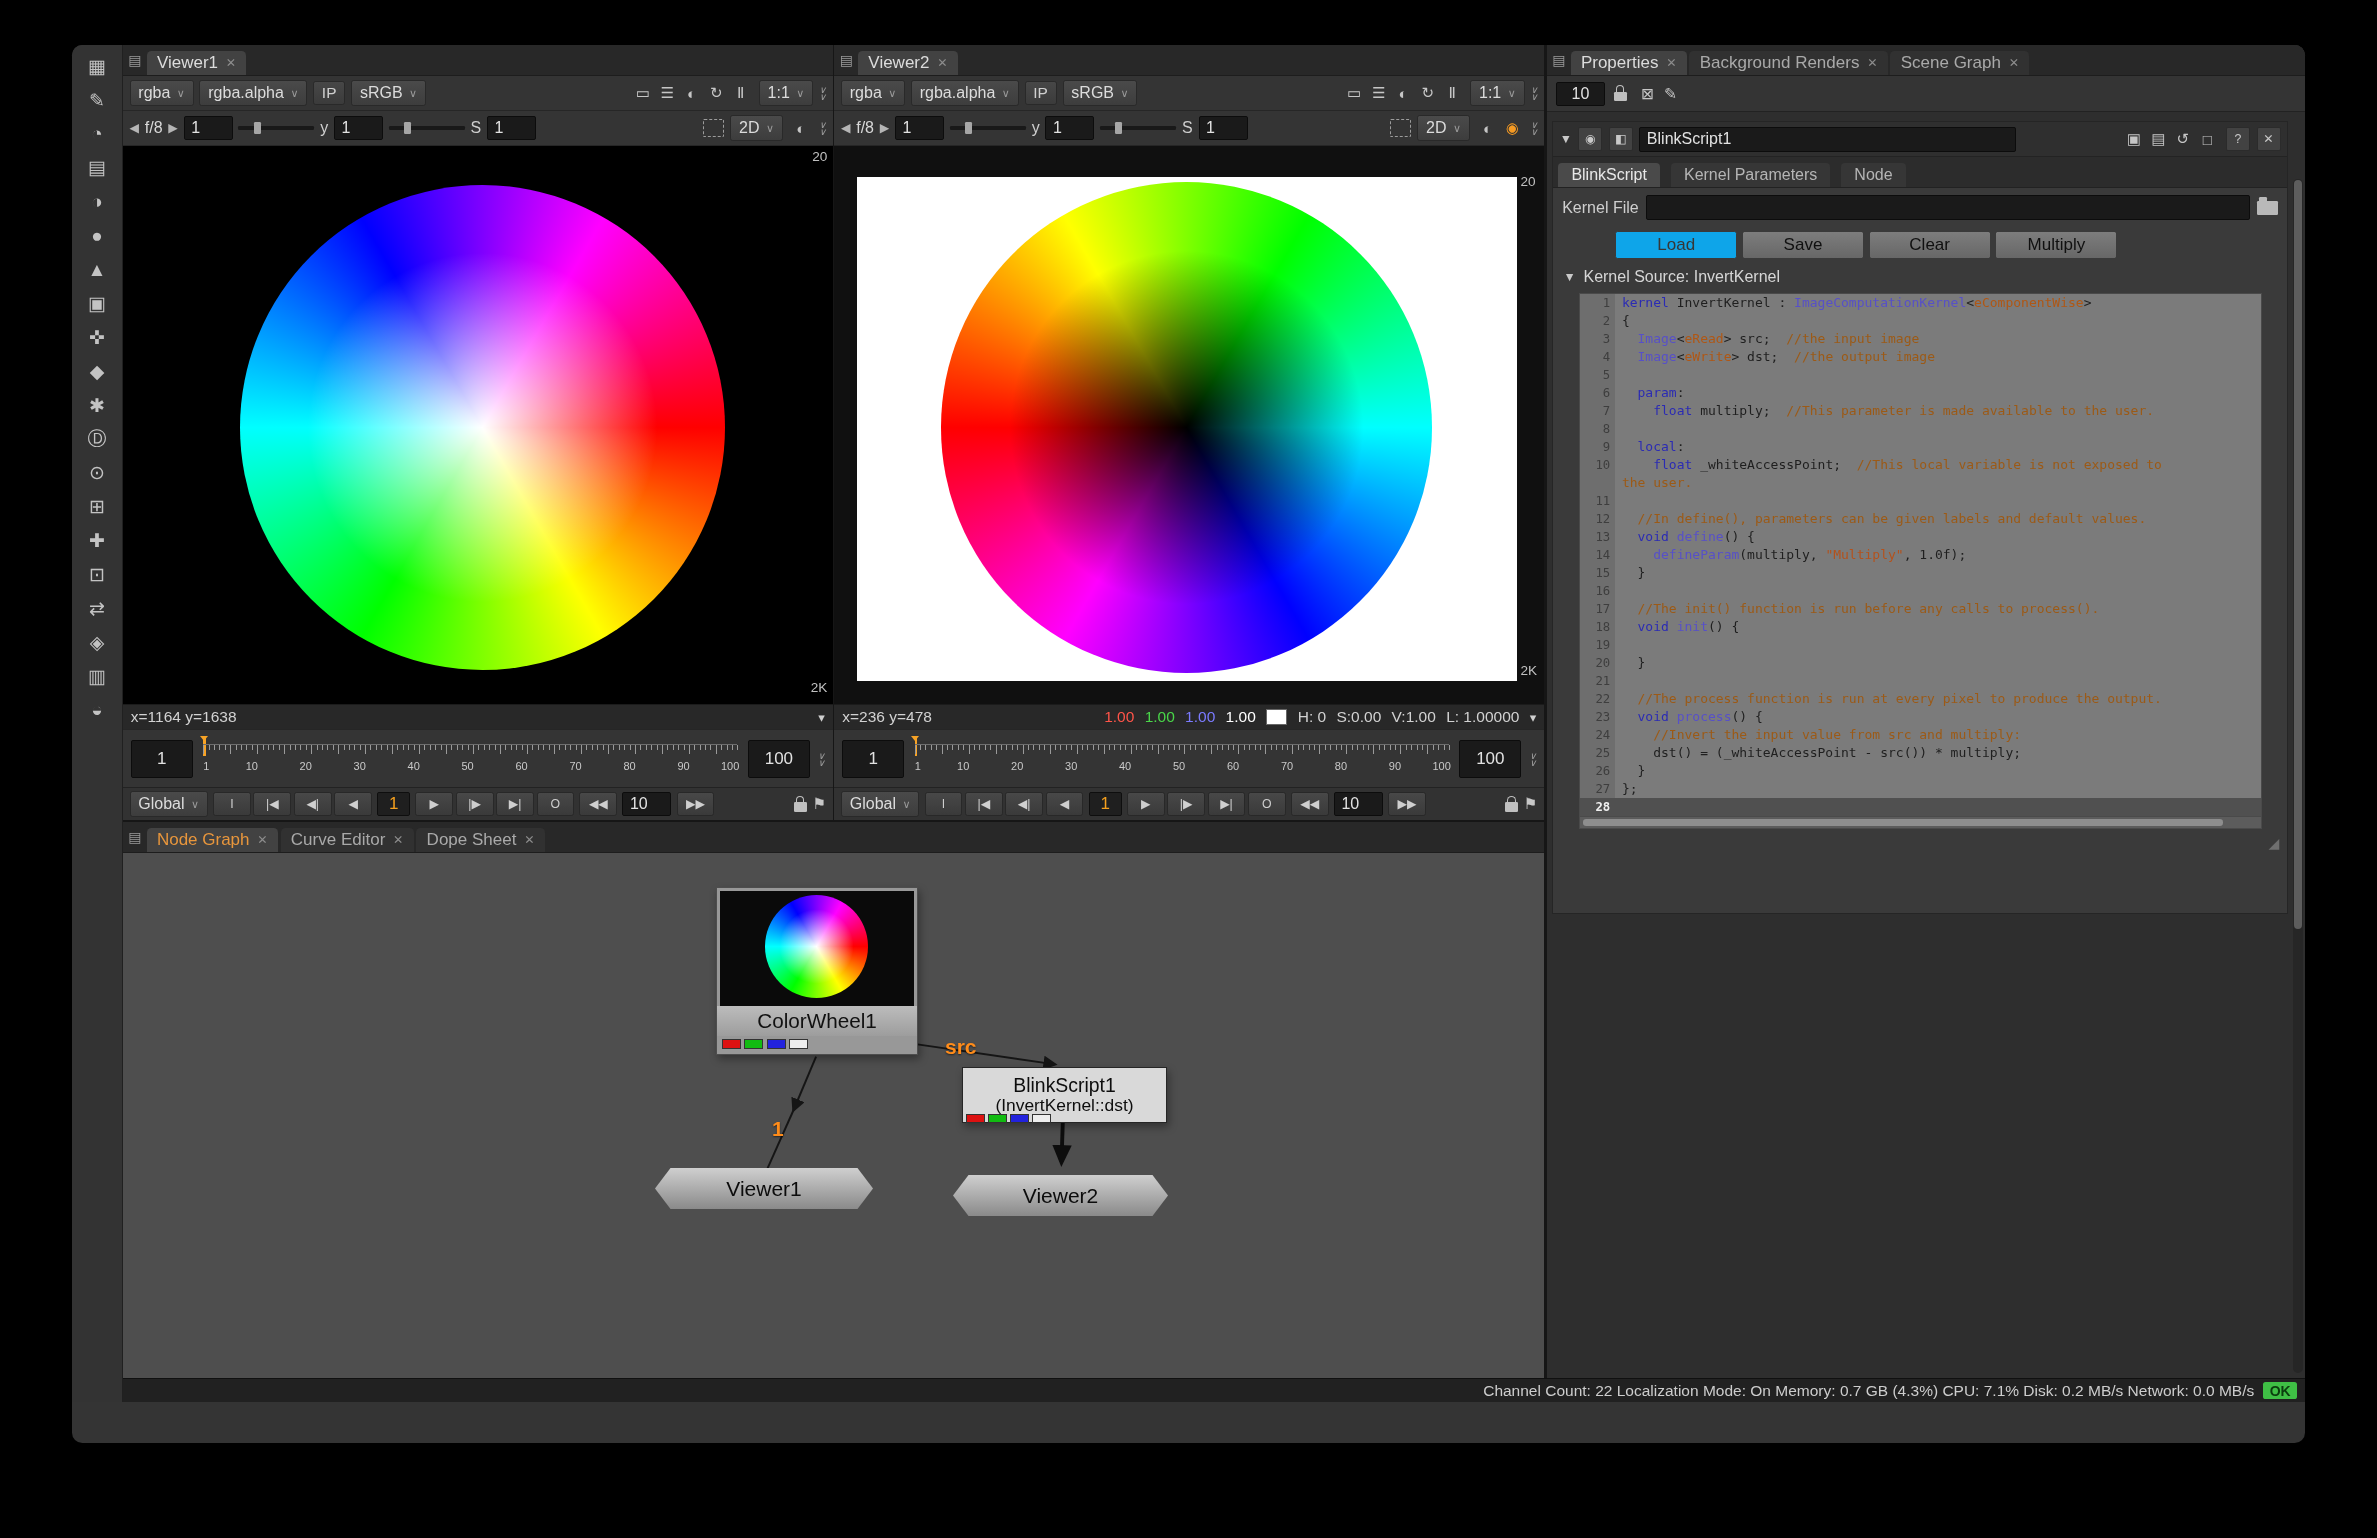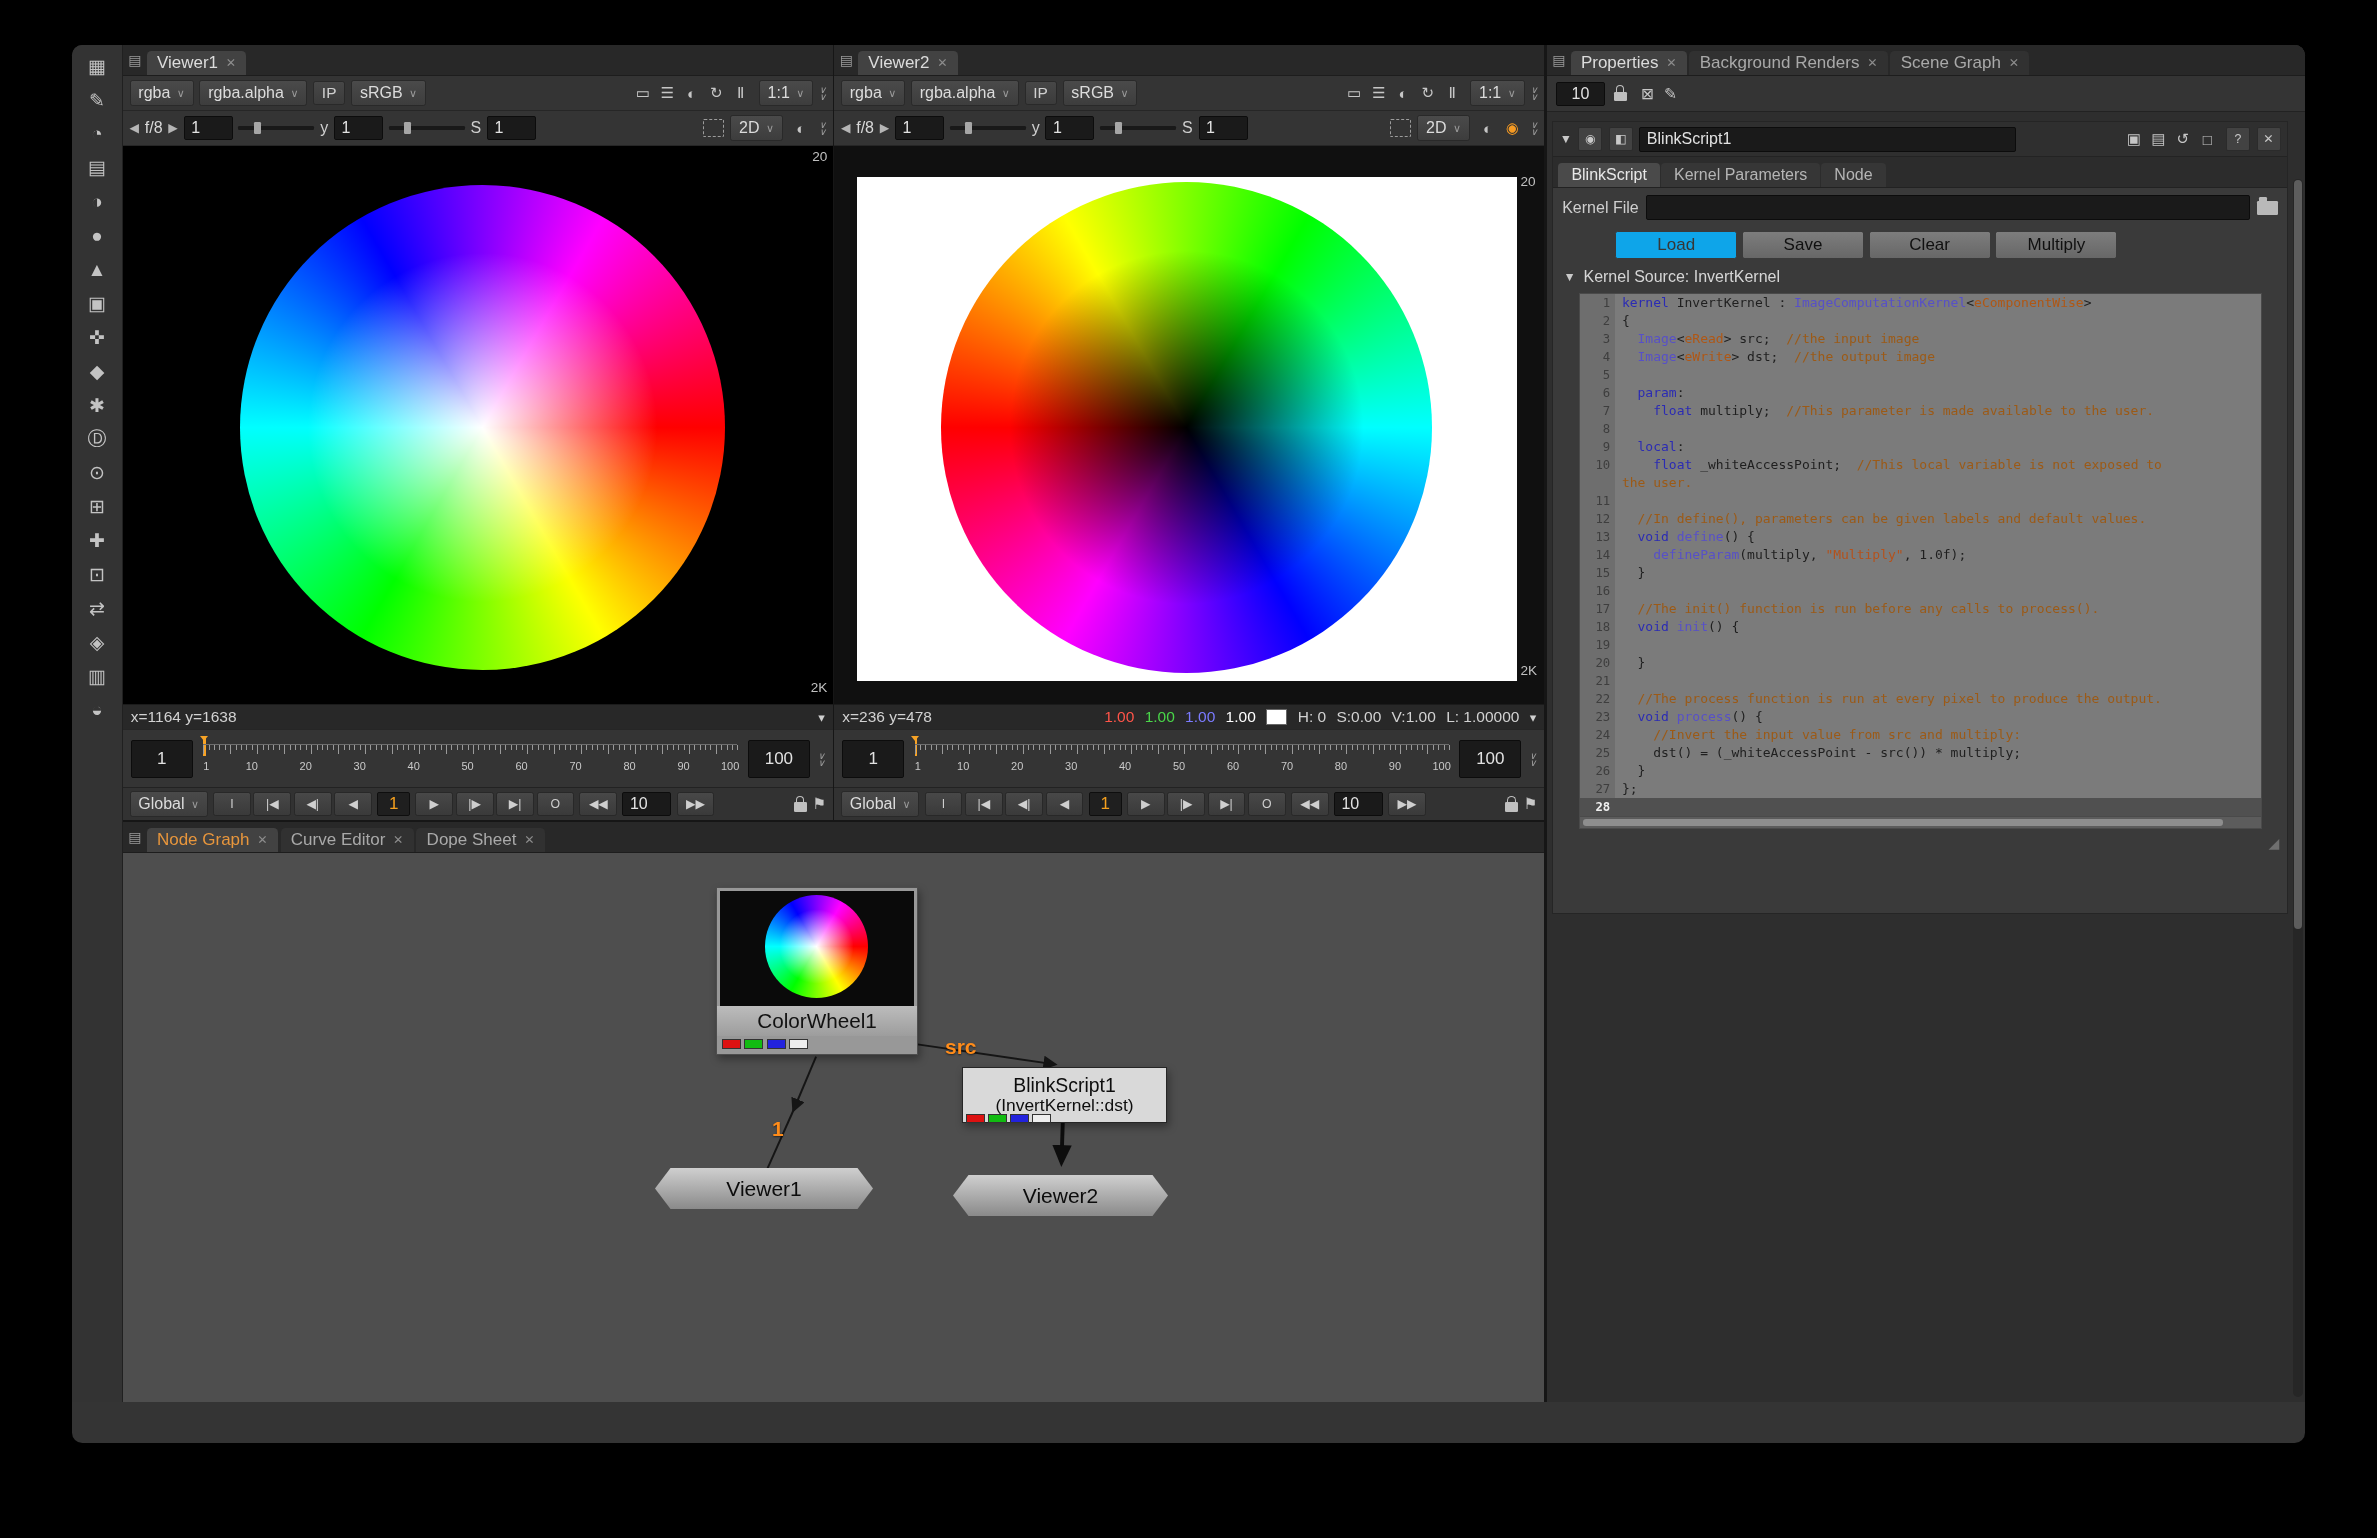--- a/index.html
+++ b/index.html
@@ -126,21 +126,21 @@
   .rtoolbar .gicon{width:23px;height:23px;display:grid;place-items:center;color:#c6c6c6;font-size:15.5px;}
   .rbody{flex:1;position:relative;padding:9px 17px 0 5.2px;min-height:0;}
   .npanel{background:#3a3a3a;border:0.6px solid #252525;padding-bottom:62px;}
   .nheader{height:34px;background:#2f2f2f;border-bottom:0.6px solid #232323;display:flex;align-items:center;
     gap:6.5px;padding:0 6.5px;}
   .disc{color:#c9c9c9;font-size:12.3px;}
   .hicon{width:22px;height:22px;background:#424242;border:0.6px solid #2b2b2b;border-radius:1.9px;
     display:grid;place-items:center;color:#c9c9c9;font-size:12.3px;}
   .namefield{width:362px;height:23px;}
   .ntabs{height:30px;background:#2c2c2c;border-bottom:0.6px solid #222;display:flex;align-items:flex-end;
-    gap:1px;padding:0 5.2px;}
+    gap:11px;padding:0 5.2px;}
   .ptab{padding:0 13px;height:24.5px;border-radius:3.9px 3.9px 0 0;background:#363636;color:#b5b5b5;font-size:16px;
     display:grid;place-items:center;}
   .ptab.active{background:#4a4a4a;color:#e8e8e8;}
   .krow{height:39px;display:flex;align-items:center;gap:7.8px;padding:0 9px;}
   .klabel{color:#cfcfcf;font-size:16px;}
   .kinput{flex:1;height:23px;}
   .folder{width:20.7px;height:14px;background:#b9b9b9;position:relative;border-radius:1.3px;flex:none;}
   .folder::before{content:"";position:absolute;top:-3.9px;left:1.3px;width:8.4px;height:3.9px;background:#b9b9b9;border-radius:1.3px 1.3px 0 0;}
   .btnrow{height:35px;display:flex;align-items:center;gap:4.5px;padding-left:62px;}
   .pbtn{min-width:97px;height:26px;border-radius:2.6px;background:linear-gradient(#7d7d7d,#676767);
@@ -926,17 +926,21 @@
                 <span class="grip">◢</span>
               </div>
             </div>
             <div class="vscroll">
                   <i></i>
                 </div>
           </div>
         </aside>
       </div>
 
+      <div class="statusbar">
+        <span class="stattext">Channel Count: 22  Localization Mode: On  Memory: 0.7 GB (4.3%)  CPU: 7.1%  Disk: 0.2 MB/s  Network: 0.0 MB/s</span>
+        <span class="okbadge">OK</span>
+      </div>
     </div>
   </div>
 </div>
 </div>
 
 
 </body></html>

